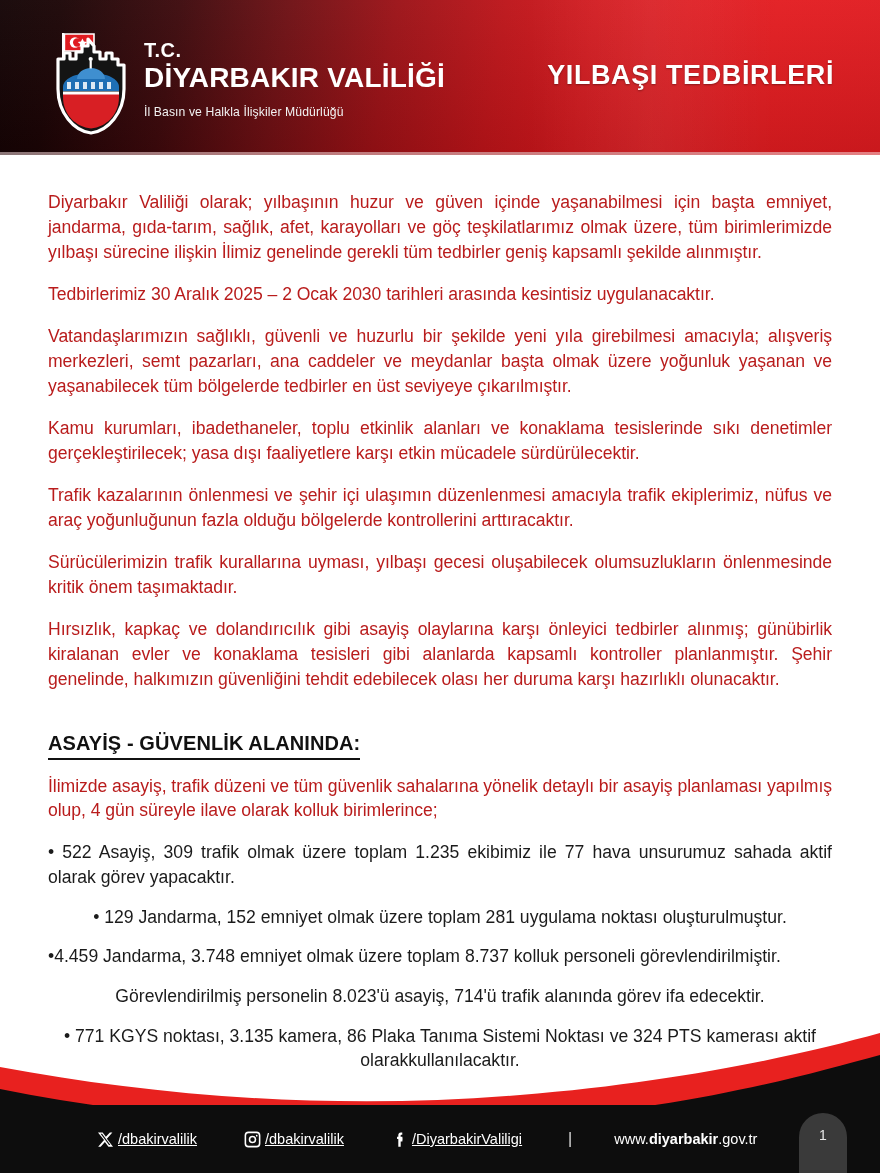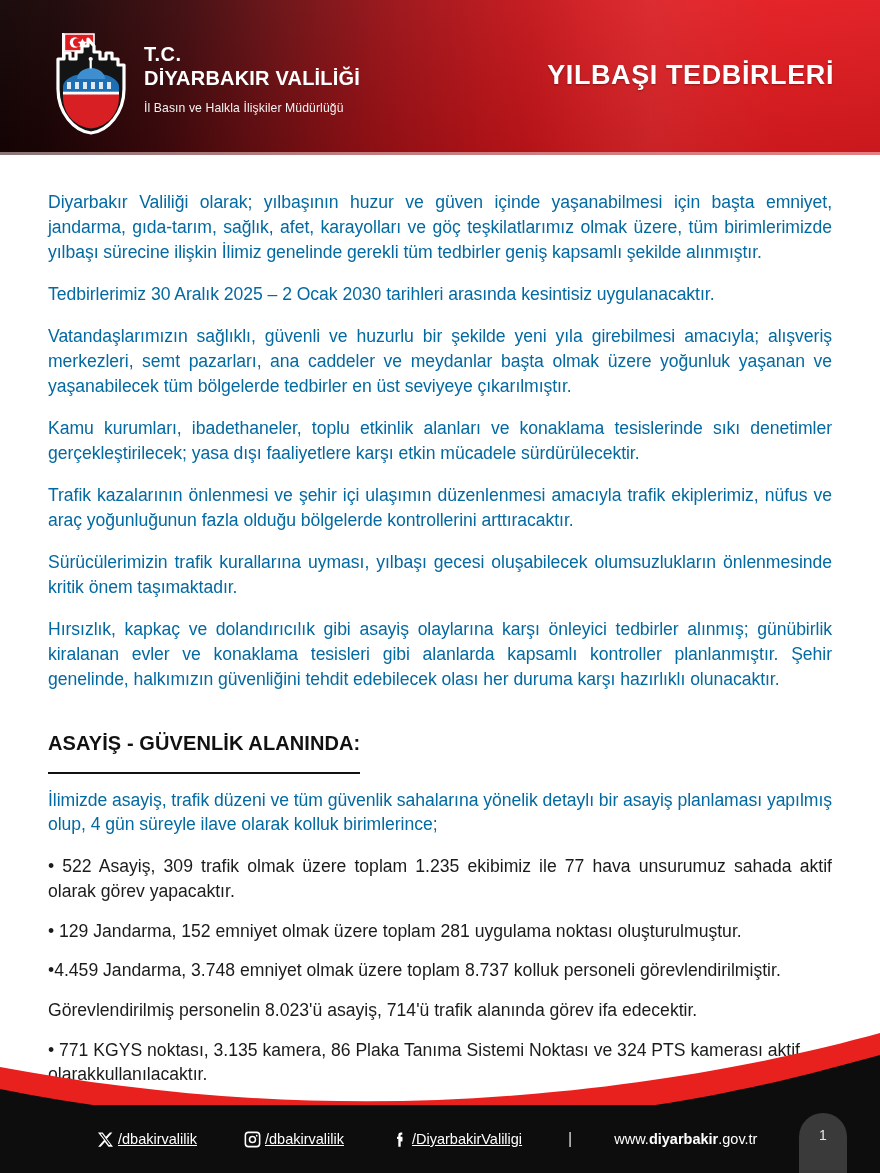--- a/index.html
+++ b/index.html
@@ -71,21 +71,21 @@
     line-height: 1;
     padding-bottom: 6px;
   }
   .logo-tc {
     font-size: 20px;
     font-weight: bold;
     letter-spacing: .5px;
     margin-bottom: 4px;
   }
   .logo-main {
-    font-size: 20px;
+    font-size: 28px;
     font-weight: bold;
     letter-spacing: .2px;
     margin-bottom: 14px;
     white-space: nowrap;
   }
   .logo-sub {
     font-size: 12.2px;
     font-weight: normal;
     letter-spacing: .1px;
     white-space: nowrap;
@@ -107,46 +107,46 @@
   .content {
     position: absolute;
     left: 48px;
     top: 190px;
     width: 784px;
   }
   p.para {
     margin: 0 0 17px 0;
     font-size: 17.6px;
     line-height: 1.42;
-    color: #0369a1;
+    color: #b91c1c;
     text-align: justify;
     text-justify: inter-word;
     letter-spacing: -0.05px;
   }
   p.para.nojustify { text-align: left; }
 
   h2.section-heading {
     margin: 23px 0 14px 0;
     font-size: 20px;
     font-weight: bold;
     color: #111111;
     letter-spacing: .1px;
     display: inline-block;
     border-bottom: 2.5px solid #111111;
-    padding-bottom: 17px;
+    padding-bottom: 3px;
   }
   .heading-wrap { margin: 0; }
 
   ul.bullets { margin: 0; padding: 0; list-style: none; }
   li.bullet {
     margin: 0 0 15px 0;
     font-size: 17.6px;
     line-height: 1.4;
     color: #1b1b1b;
-    text-align: left;
+    text-align: center;
   }
   li.bullet.justify { text-align: justify; }
   li.bullet.nobullet { }
 
   
   .footer {
     position: absolute;
     left: 0;
     bottom: 0;
     width: 880px;

